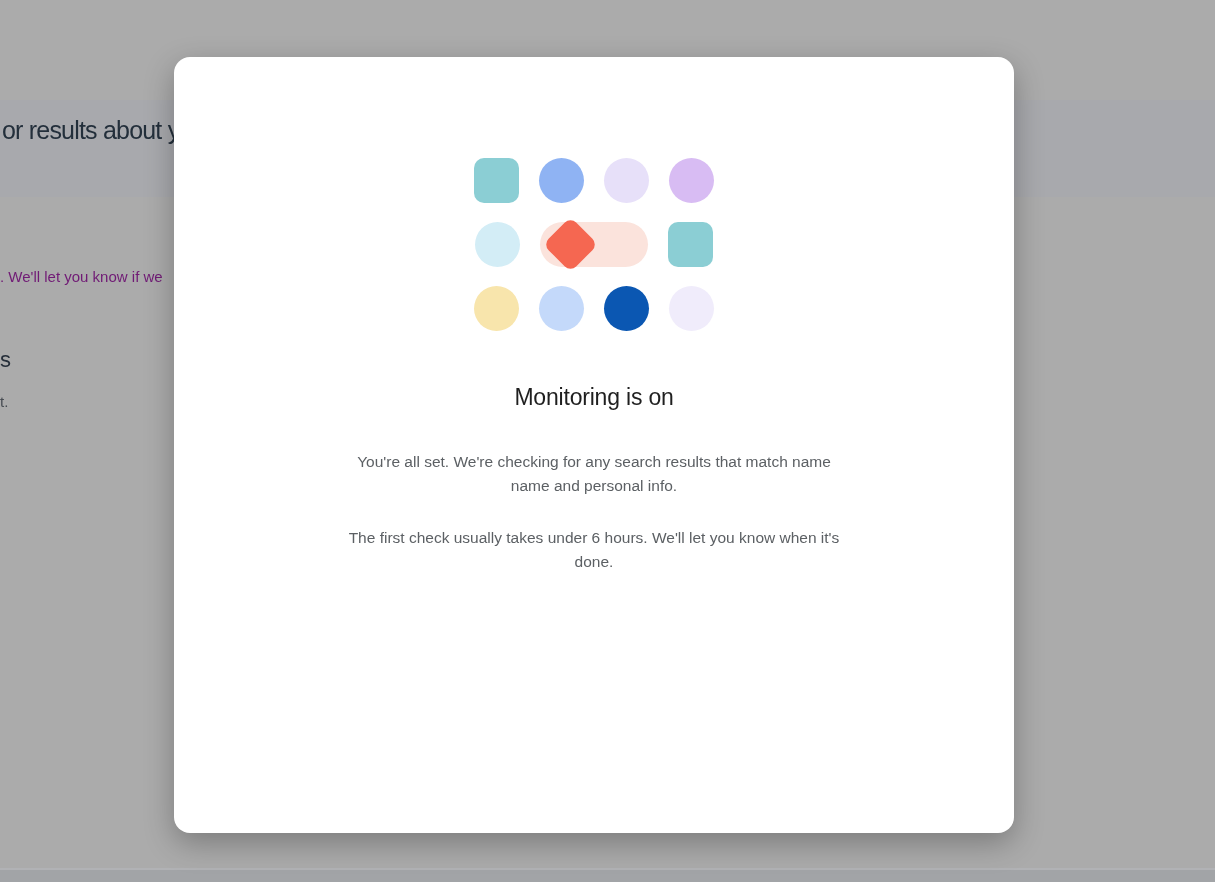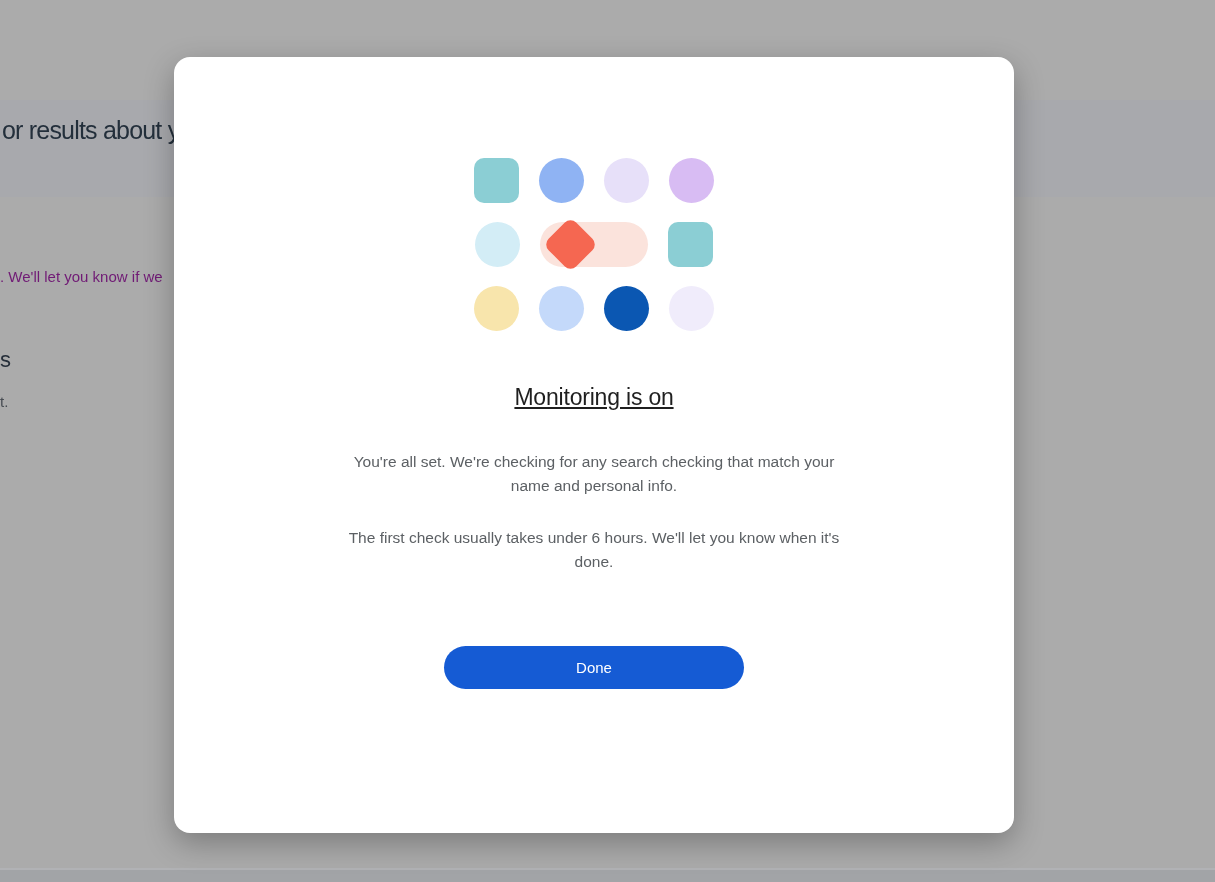--- a/index.html
+++ b/index.html
@@ -128,19 +128,18 @@
         </div>
         <div class="shape rounded-square" style="background: rgb(139, 206, 212);"></div>
       </div>
       <div class="shape-row">
         <div class="shape circle" style="background: rgb(248, 229, 172);"></div>
         <div class="shape circle" style="background: rgb(196, 217, 250);"></div>
         <div class="shape circle" style="background: rgb(11, 87, 178);"></div>
         <div class="shape circle" style="background: rgb(240, 236, 251);"></div>
       </div>
     </div>
-  <h1 class="modal-title" style="color: rgb(31, 31, 31); text-decoration: underline;">Monitoring is on</h1>
+  <h1 class="modal-title" style="color: rgb(31, 31, 31);">Monitoring is on</h1>
   <div class="modal-body">
-    <p style="color: rgb(92, 96, 100);">You're all set. We're checking for any search checking that match your name and personal info.</p>
+    <p style="color: rgb(92, 96, 100);">You're all set. We're checking for any search results that match name name and personal info.</p>
     <p style="color: rgb(92, 96, 100);">The first check usually takes under 6 hours. We'll let you know when it's done.</p>
   </div>
-  <button class="done-button" style="background: rgb(21, 91, 212);">Done</button>
 </div>
 
 </body></html>

